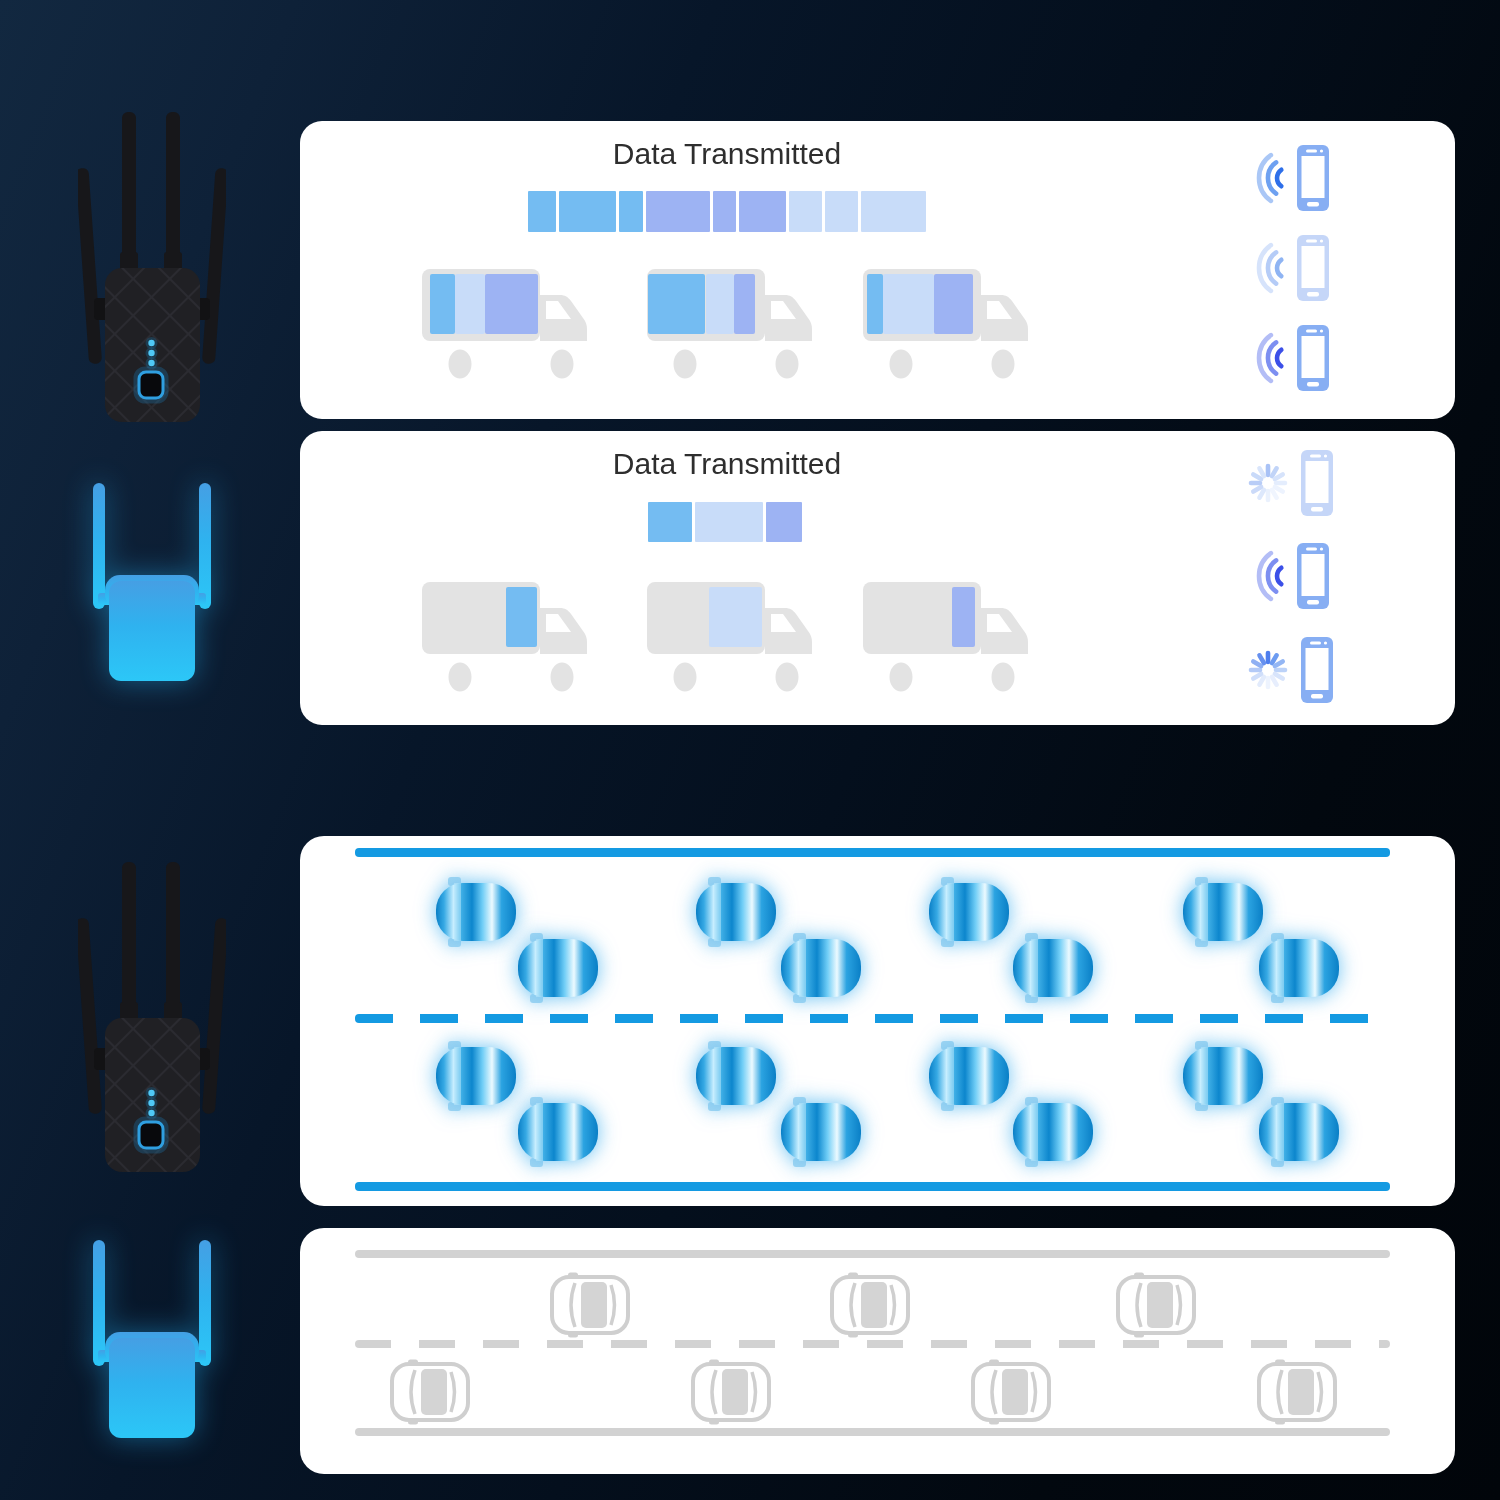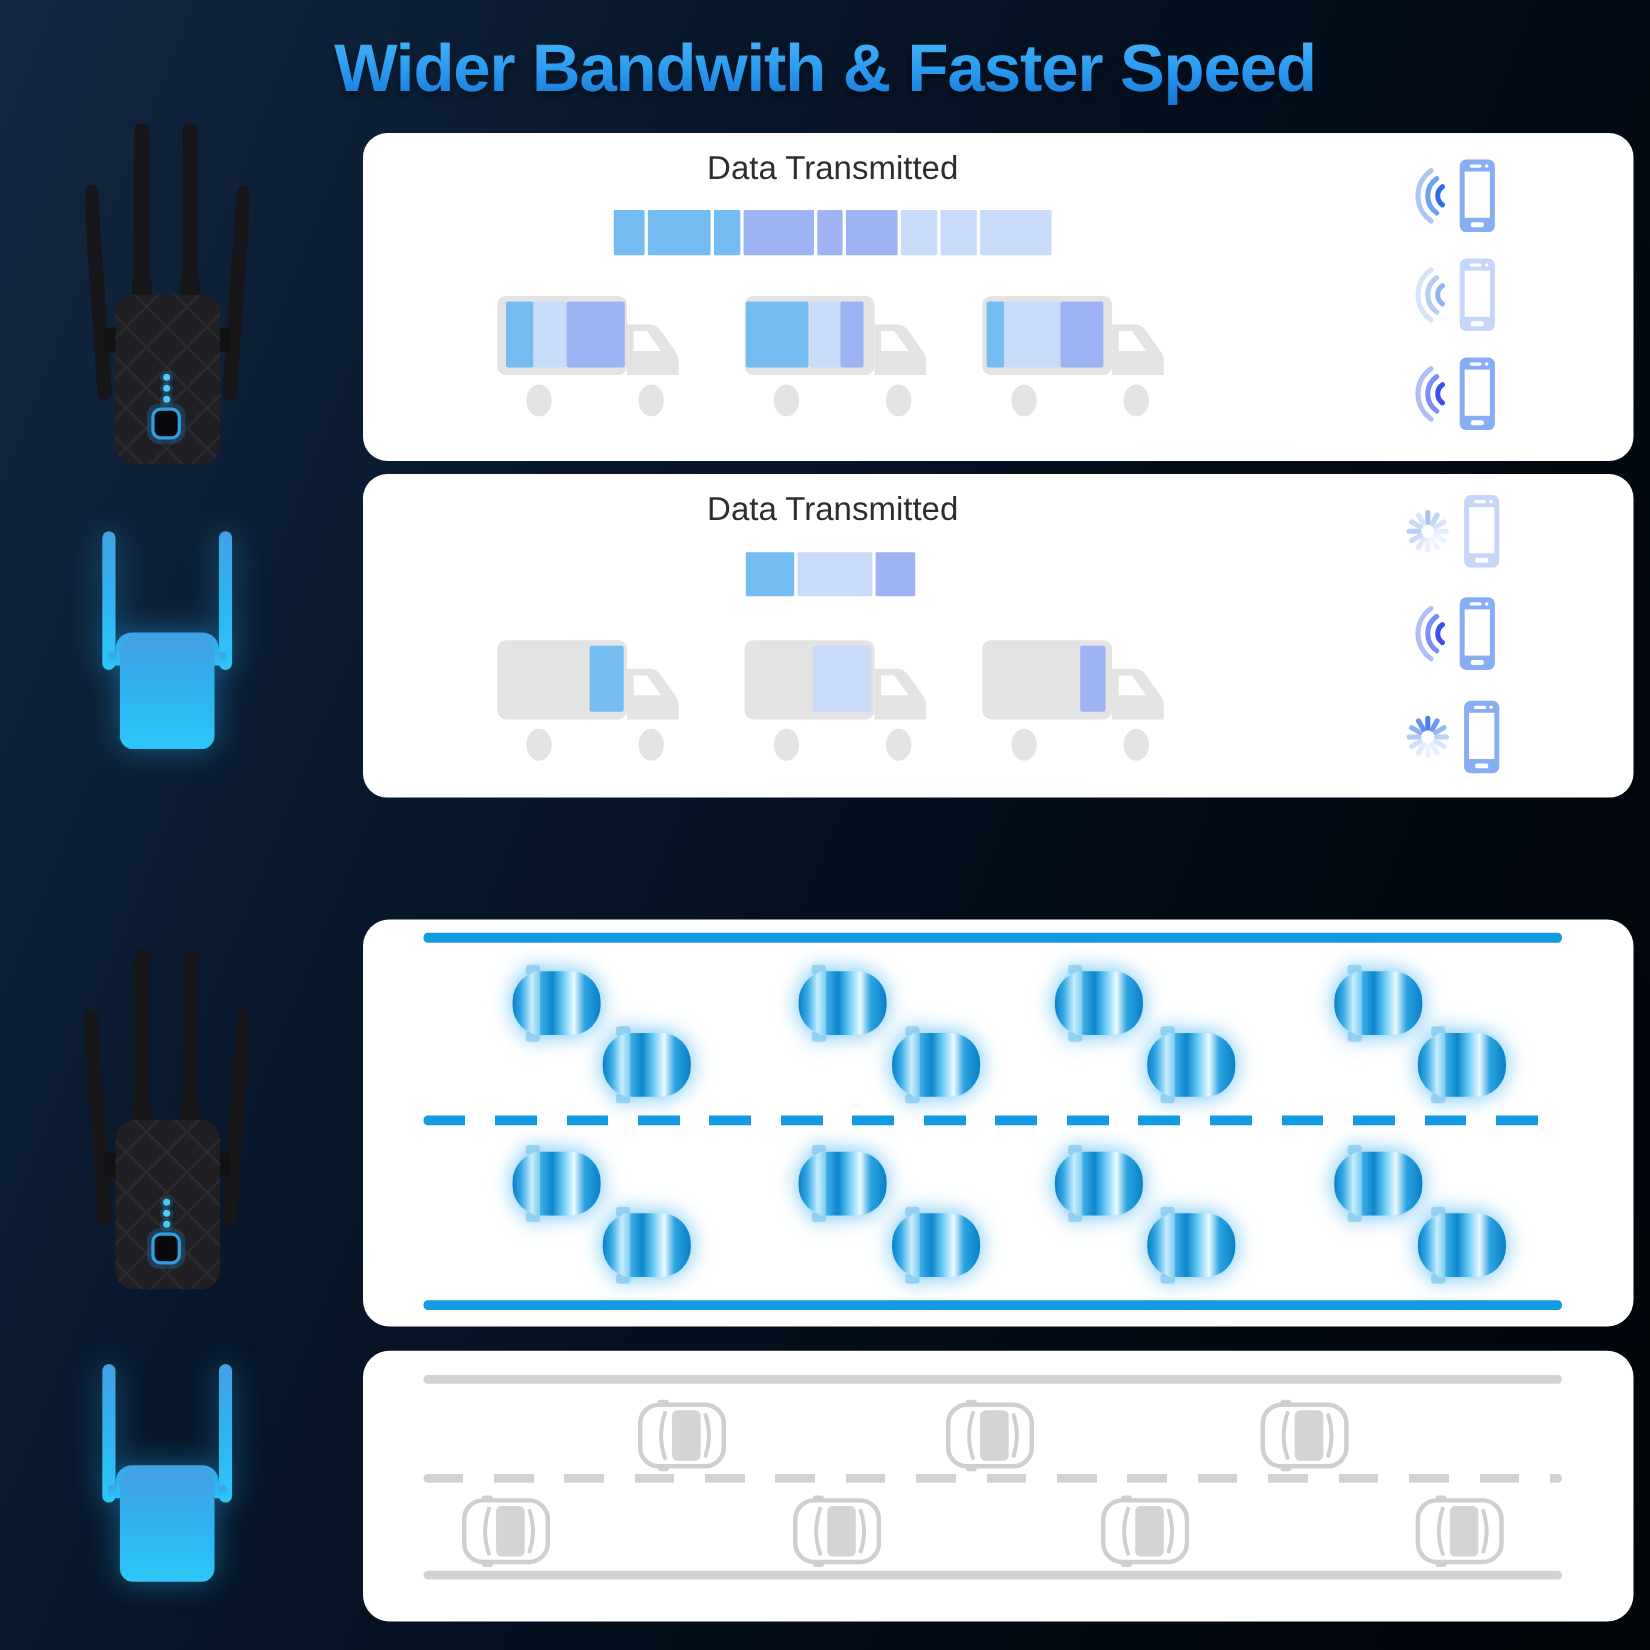--- a/index.html
+++ b/index.html
@@ -7,21 +7,21 @@
     font-family:"Liberation Sans","DejaVu Sans",sans-serif;
     background:linear-gradient(112deg,#122840 0%,#0e2138 14%,#071629 34%,#040f1d 55%,#02080f 78%,#01050a 100%);}
   .title{position:absolute;left:0;width:100%;text-align:center;font-weight:bold;
     font-size:61px;letter-spacing:-1px;white-space:nowrap;
     background:linear-gradient(180deg,#4ab8f7 0%,#2d9df2 48%,#1472d2 100%);
     -webkit-background-clip:text;background-clip:text;color:transparent;
     filter:drop-shadow(0 3px 3px rgba(0,0,0,.45));}
   @supports not ((-webkit-background-clip:text) or (background-clip:text)){
     .title{color:#2d9df2;background:none;}
   }
-  .panel{position:absolute;left:300px;width:1155px;background:var(--panel,#fff);border-radius:22px;margin-left:30px;}
+  .panel{position:absolute;left:300px;width:1155px;background:var(--panel,#fff);border-radius:22px;}
   .dt-label{position:absolute;left:227px;width:400px;top:16px;text-align:center;
     font-size:30px;font-weight:500;color:var(--label-text,#2e2e2e);}
   .bar{position:absolute;display:flex;gap:3px;}
   .seg{height:100%;border-radius:1px;}
   .truck{position:absolute;width:172px;height:122px;}
   .phone-row{position:absolute;left:948px;height:70px;display:flex;align-items:center;gap:5px;}
   .sig,.ph{display:flex;align-items:center;}
   .rline{position:absolute;border-radius:4px;}
   .car{position:absolute;}
   .car.blue{filter:blur(.4px) drop-shadow(0 0 10px rgba(25,160,235,.65));}
@@ -50,21 +50,20 @@
         <stop offset="0" stop-color="#459fe4"></stop>
           <stop offset=".45" stop-color="#2fb2ef"></stop>
         <stop offset="1" stop-color="#2cc7f7"></stop>
       </linearGradient>
       <pattern id="quilt" patternUnits="userSpaceOnUse" width="26" height="26" patternTransform="rotate(45)">
         <path d="M0 0H26M0 0V26" stroke="#2e2e34" stroke-width="4" fill="none"></path>
       </pattern>
     </defs>
   </svg>
 
-  <div class="title" style="top:27px;">Wider Bandwith &amp; Faster Speed</div>
 
   <div class="device" style="left:78px;top:112px;width:148px;height:312px;">
     <svg width="148" height="312" viewBox="0 0 148 312">
       <g fill="#17171a">
         <rect x="4" y="56" width="13" height="196" rx="6" transform="rotate(-4 10 150)"></rect>
         <rect x="131" y="56" width="13" height="196" rx="6" transform="rotate(4 137 150)"></rect>
         <rect x="44" y="0" width="14" height="160" rx="6"></rect>
         <rect x="88" y="0" width="14" height="160" rx="6"></rect>
         <rect x="42" y="140" width="18" height="22" rx="3"></rect>
         <rect x="86" y="140" width="18" height="22" rx="3"></rect>

